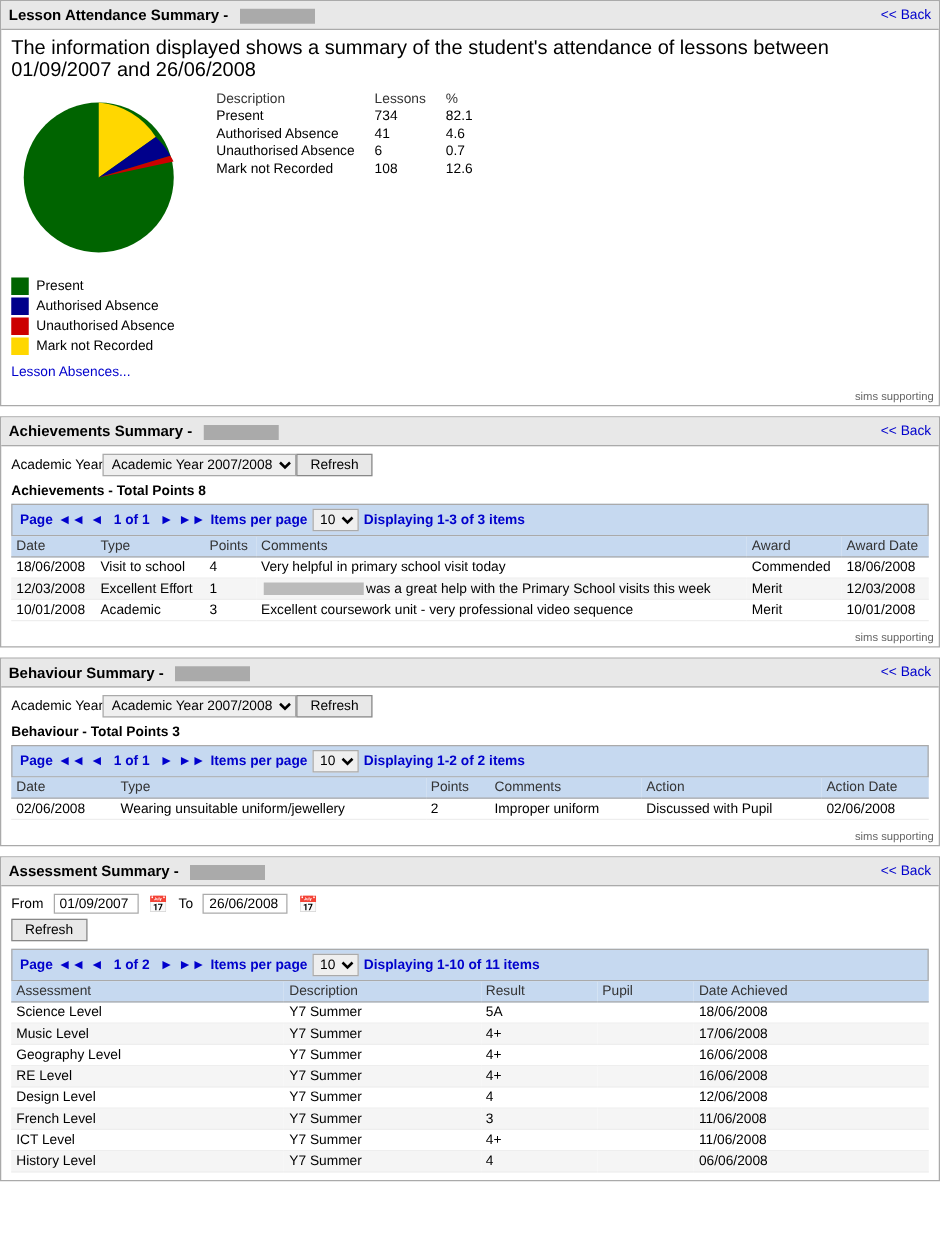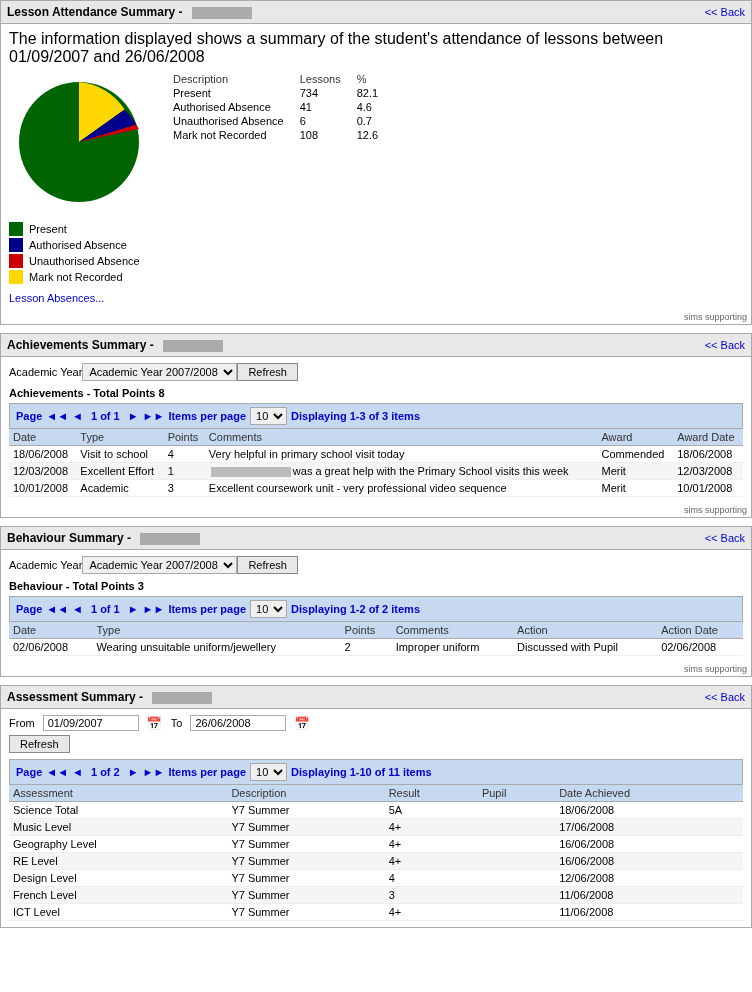--- a/index.html
+++ b/index.html
@@ -40,21 +40,21 @@
     .page-info { margin: 0 4px; }
 
     
     .data-table { width: 100%; border-collapse: collapse; font-size: 11px; }
     .data-table th { background: #c6d9f0; text-align: left; padding: 2px 4px; border-bottom: 1px solid #aaa; font-weight: normal; color: #333; }
     .data-table td { padding: 2px 4px; border-bottom: 1px solid #eee; }
     .data-table tr:nth-child(even) td { background: #f5f5f5; }
 
     
     .date-row { display: flex; align-items: center; gap: 8px; margin-bottom: 4px; font-size: 11px; }
-    .date-input { border: 1px solid #aaa; padding: 1px 4px; font-size: 11px; width: 96px; }
+    .date-input { border: 1px solid #aaa; padding: 1px 4px; font-size: 11px; width: 68px; }
     .cal-icon { font-size: 13px; cursor: pointer; color: #555; }
 
     .gray-name-box { display: inline-block; width: 80px; height: 10px; background: #bbb; vertical-align: middle; margin: 0 2px; }
 
     select.items-select { font-size: 11px; padding: 1px; border: 1px solid #aaa; }
   </style>
 </head>
 <body>
 
 <div class="section">
@@ -305,21 +305,21 @@
         <tr>
           <th>Assessment</th>
           <th>Description</th>
           <th>Result</th>
           <th>Pupil</th>
           <th>Date Achieved</th>
         </tr>
       </thead>
       <tbody>
         <tr>
-          <td>Science Total</td>
+          <td>Science Level</td>
           <td>Y7 Summer</td>
           <td>5A</td>
           <td></td>
           <td>18/06/2008</td>
         </tr>
         <tr>
           <td>Music Level</td>
           <td>Y7 Summer</td>
           <td>4+</td>
           <td></td>
@@ -352,17 +352,24 @@
           <td>3</td>
           <td></td>
           <td>11/06/2008</td>
         </tr>
         <tr>
           <td>ICT Level</td>
           <td>Y7 Summer</td>
           <td>4+</td>
           <td></td>
           <td>11/06/2008</td>
+        </tr>
+        <tr>
+          <td>History Level</td>
+          <td>Y7 Summer</td>
+          <td>4</td>
+          <td></td>
+          <td>06/06/2008</td>
         </tr>
       </tbody>
     </table>
   </div>
 </div>
 
 </body></html>

